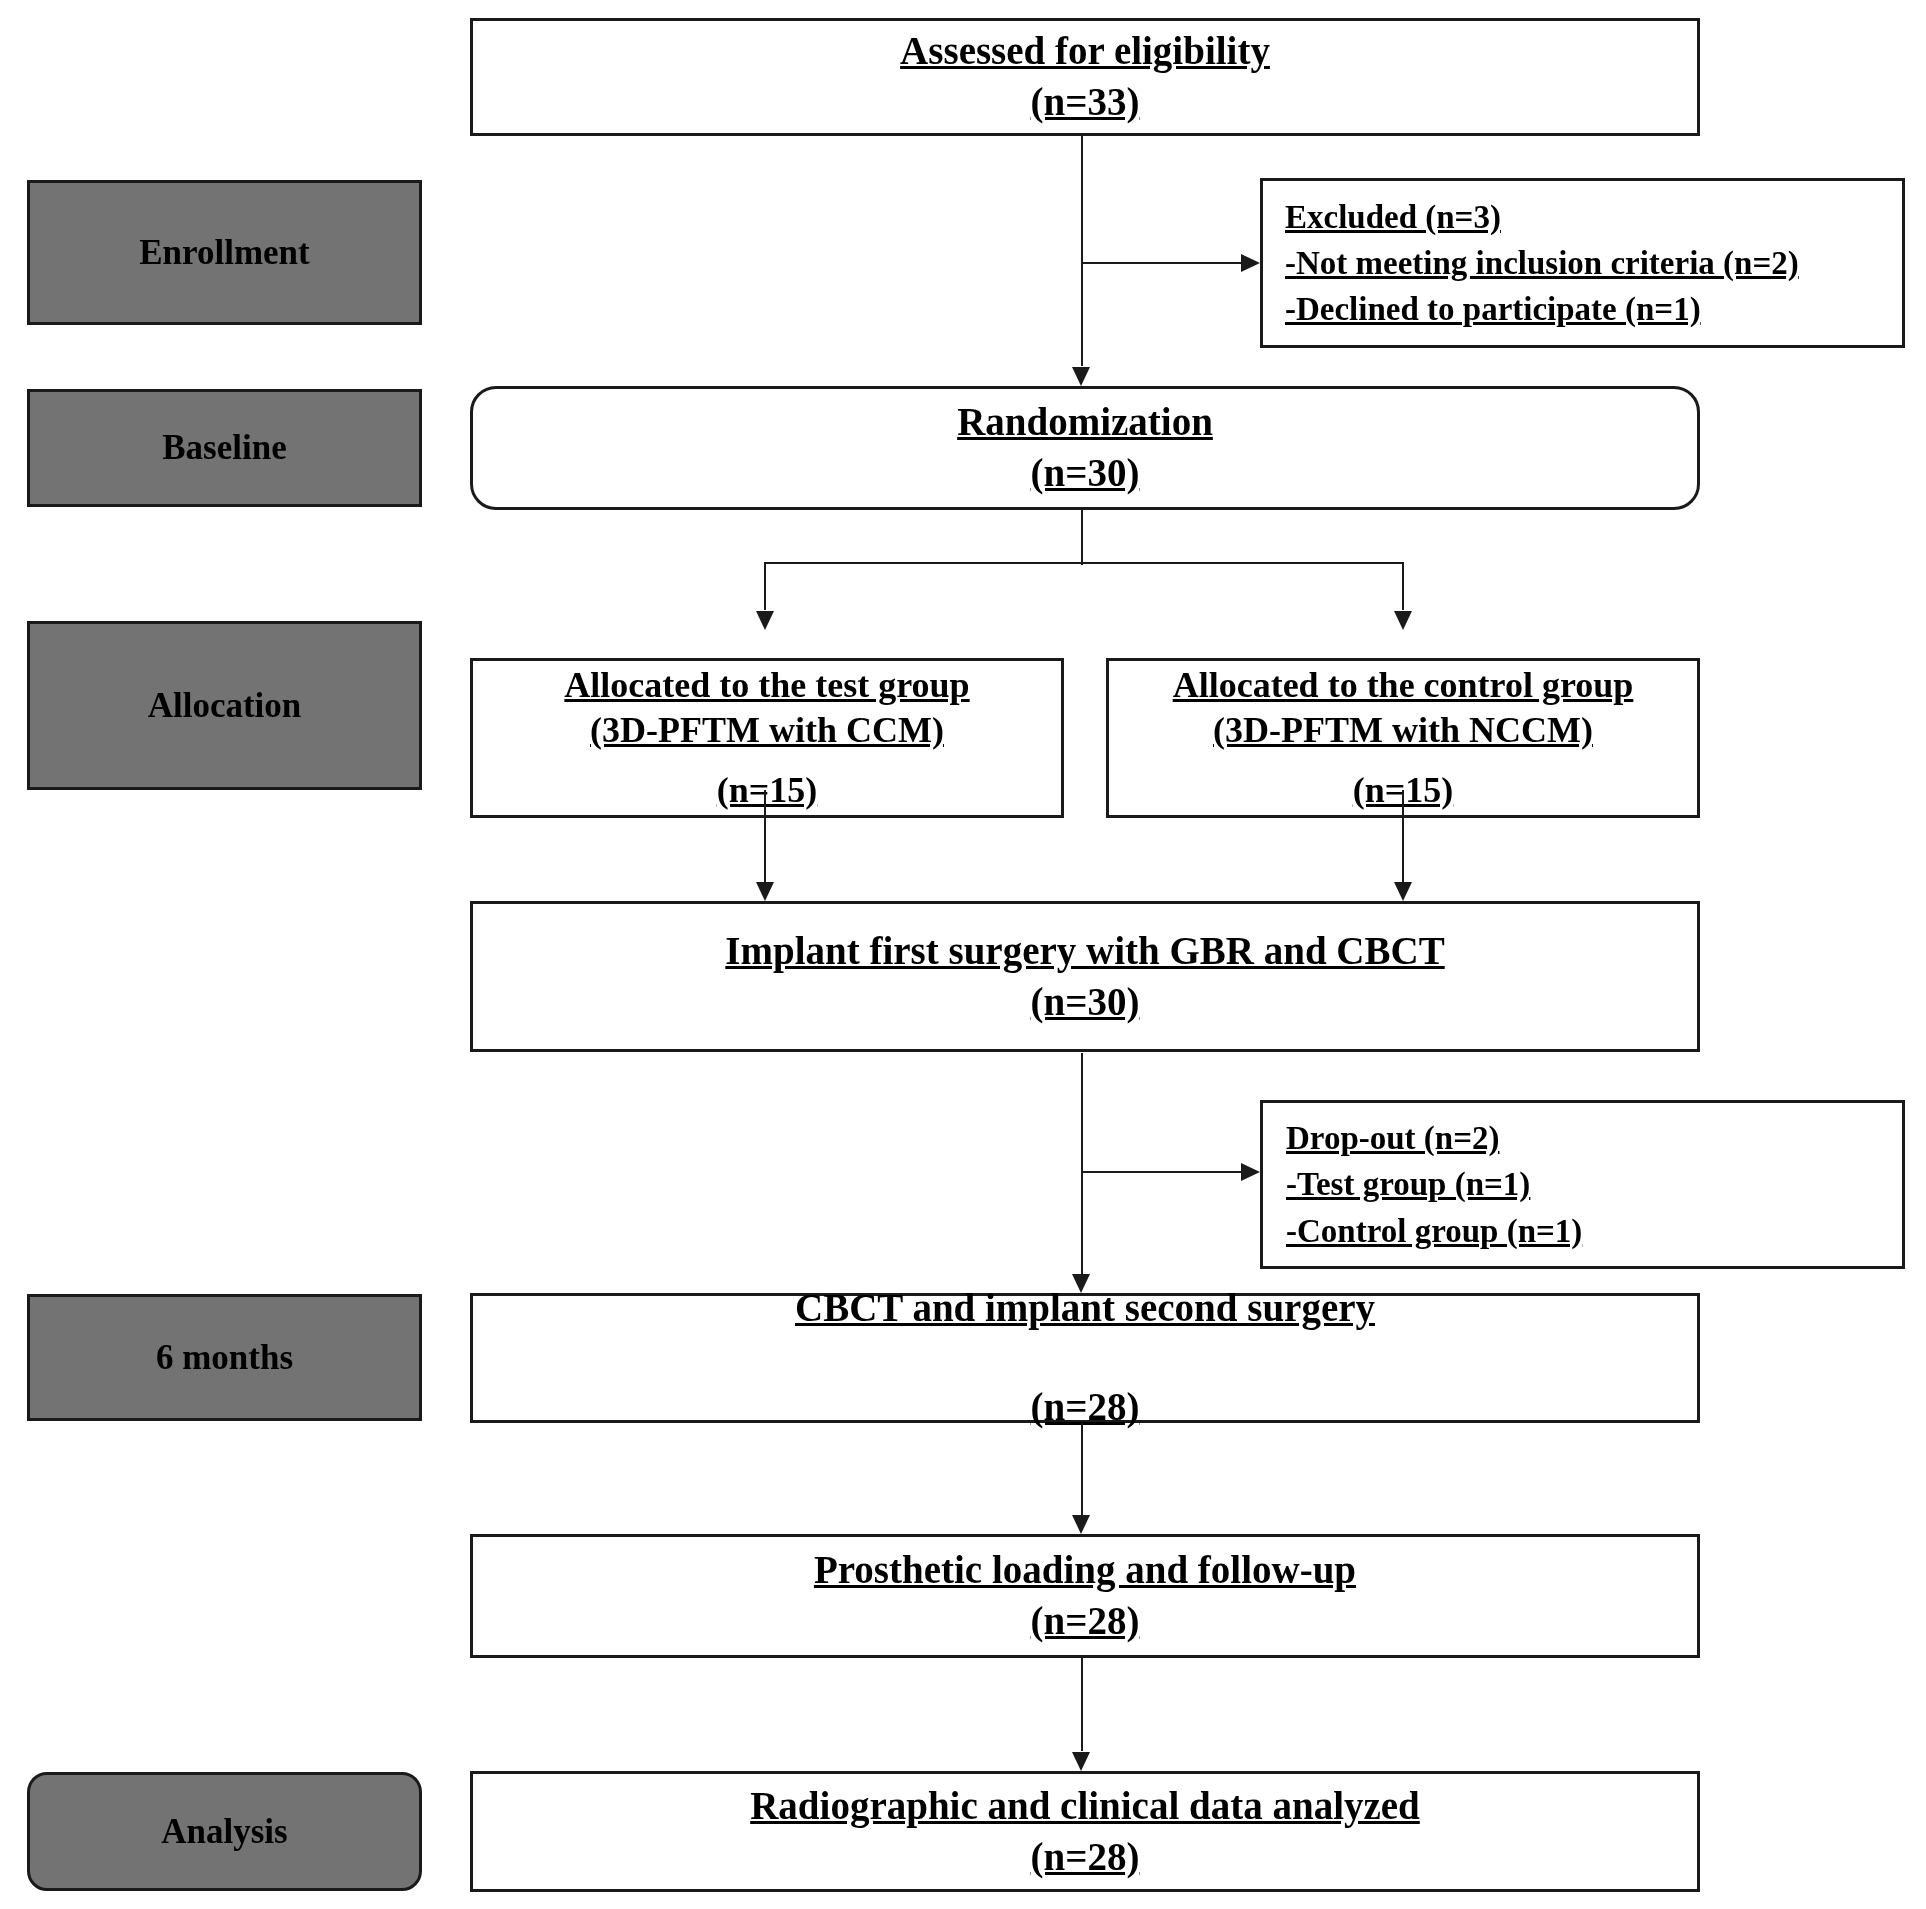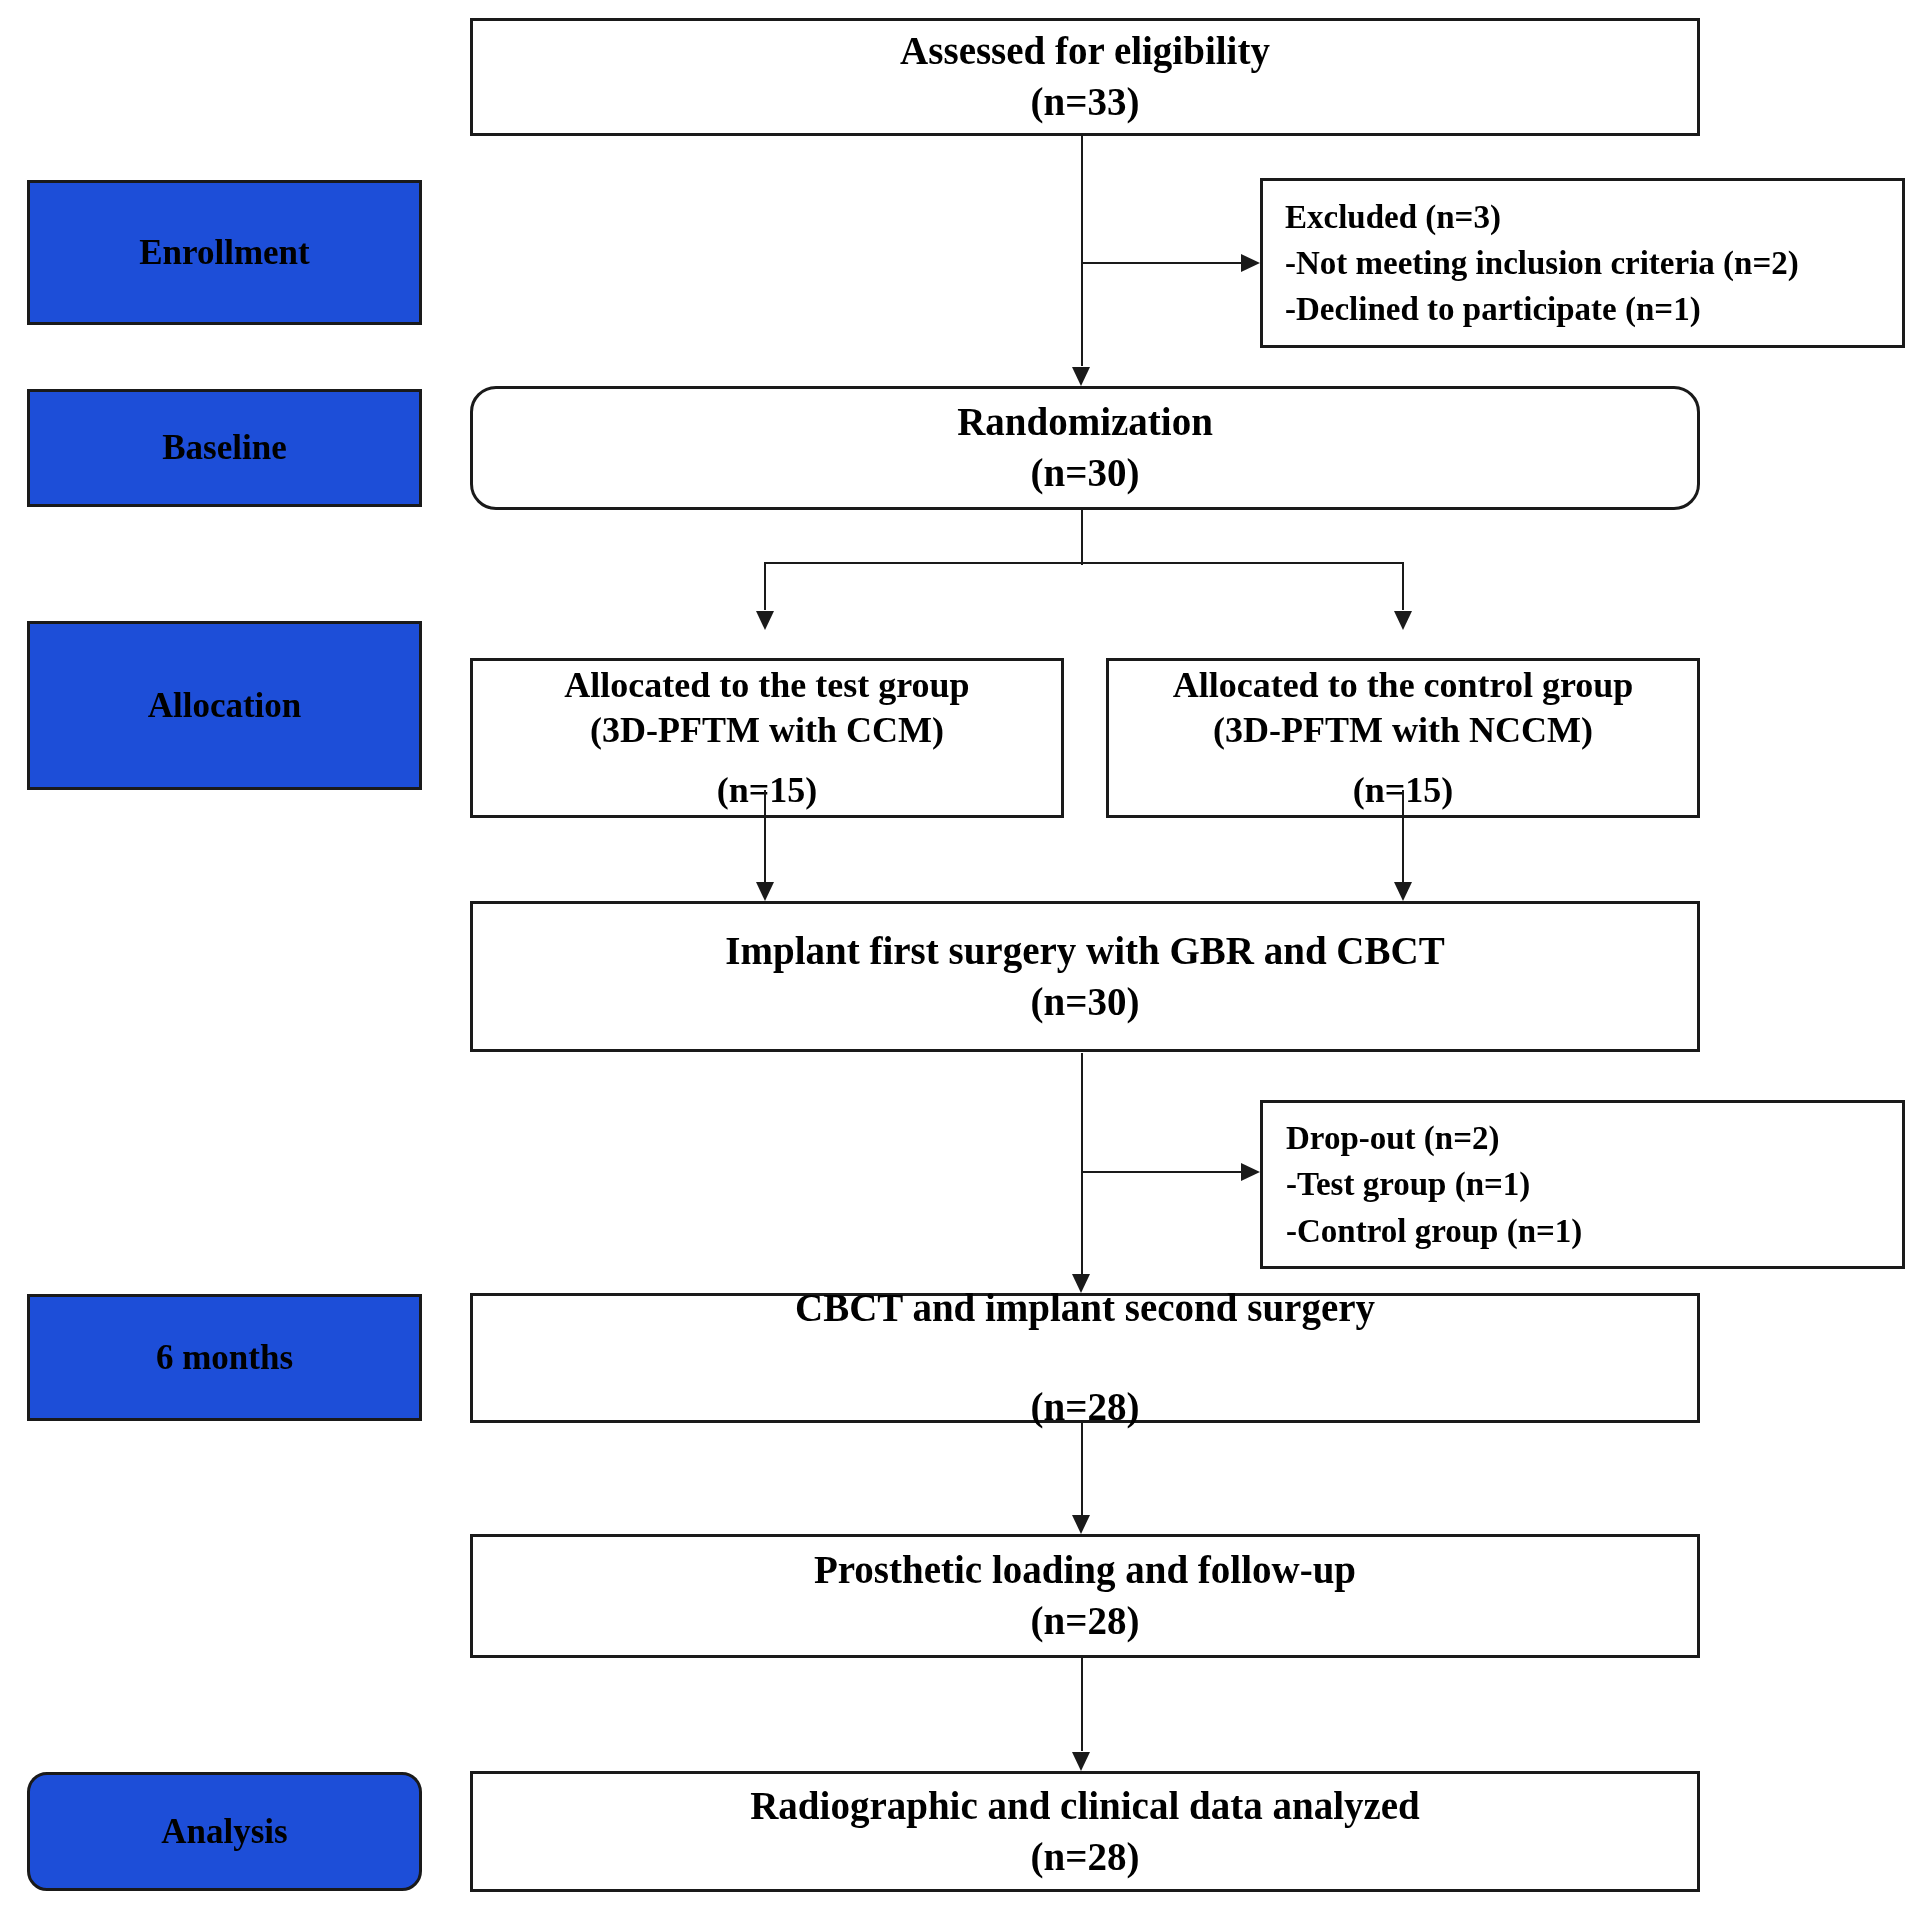--- a/index.html
+++ b/index.html
@@ -19,33 +19,33 @@
     border: 3.6px solid #1a1a1a;
     background: #ffffff;
     display: flex;
     flex-direction: column;
     align-items: center;
     justify-content: center;
     text-align: center;
     font-size: 39px;
     line-height: 1.3;
   }
-  .node .ln { display: block; white-space: nowrap; }
+  .node .ln { display: block; white-space: nowrap; text-decoration: underline; }
   .side-node {
     align-items: flex-start;
     justify-content: center;
     text-align: left;
     padding: 11px 8.4px 11px 23px;
     font-size: 33px;
     line-height: 1.4;
   }
   .stage {
     position: absolute;
     border: 3.6px solid #1a1a1a;
-    background: #1d4ed8;
+    background: #737373;
     display: flex;
     align-items: center;
     justify-content: center;
     text-align: right;
     font-size: 35px;
   }
   #test-group, #control-group { font-size: 36px; line-height: 1.25; margin-top: 28px; }
   .nline3 { margin-top: 14.5px; }
   .vline, .hline { position: absolute; background: #1a1a1a; }
   .arrow-down {

